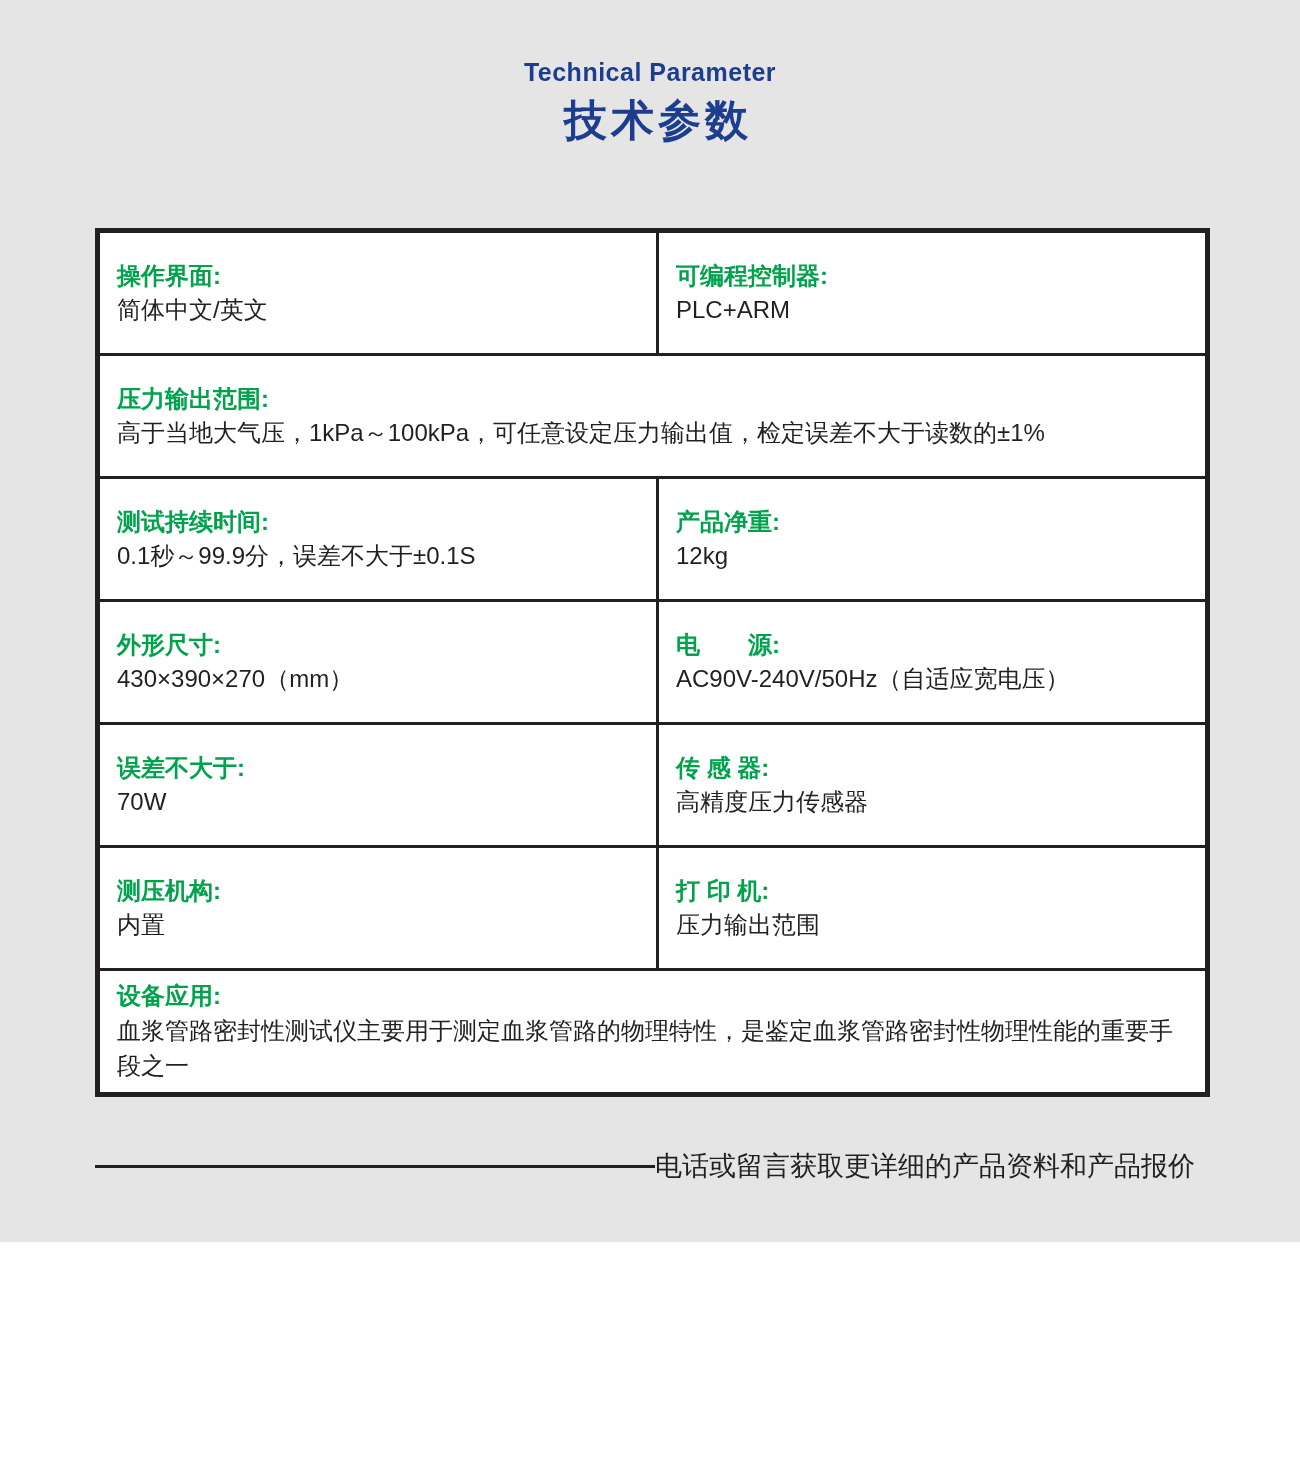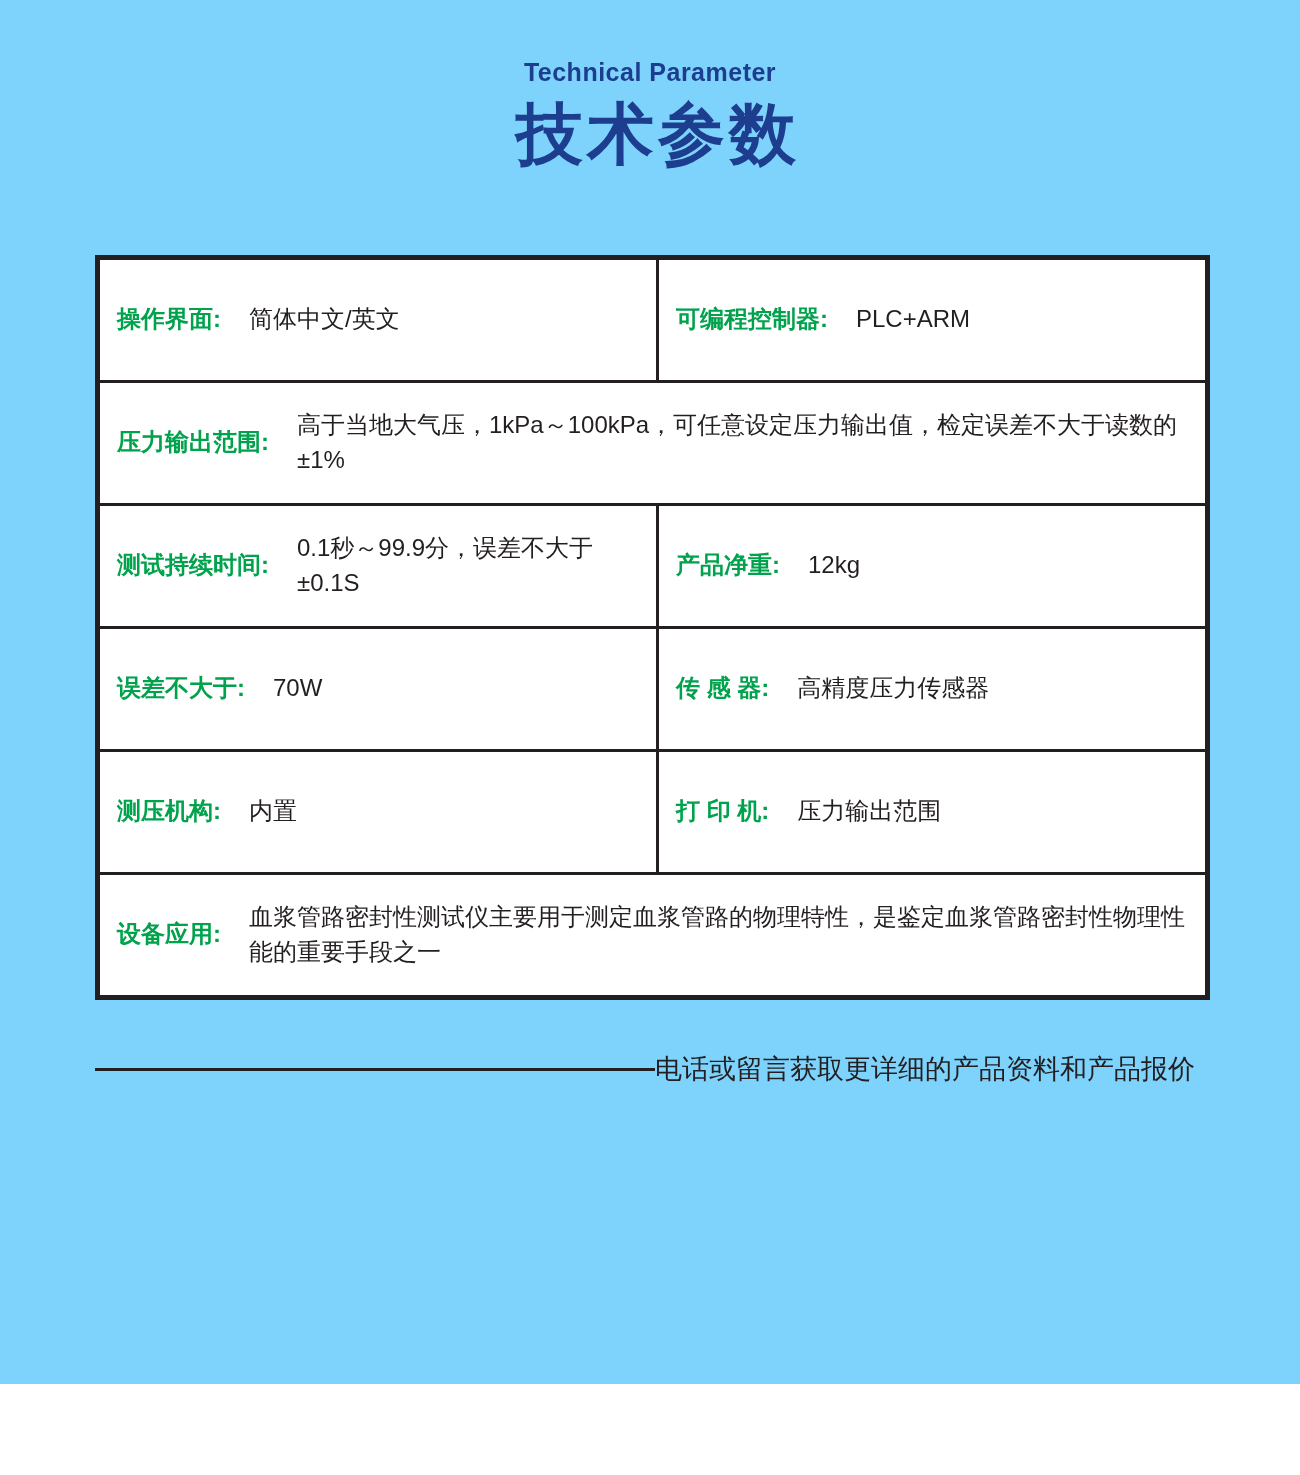--- a/index.html
+++ b/index.html
@@ -4,39 +4,39 @@
 <style>
   html, body {
     margin: 0;
     padding: 0;
     background: #ffffff;
     font-family: "Liberation Sans", "DejaVu Sans", sans-serif;
   }
   .page {
     position: relative;
     width: 1300px;
-    height: 1384px;
-    background: #7dd3fc;
+    height: 1242px;
+    background: #e5e5e5;
     overflow: hidden;
   }
   
   .header {
     padding-top: 57px;
     text-align: center;
     color: #1d3d8f;
   }
   .title-en {
     font-size: 25px;
     font-weight: bold;
     letter-spacing: 0.5px;
     line-height: 1.2;
   }
   .title-zh {
     margin: 10px 0 0 16px;
-    font-size: 67px;
+    font-size: 43px;
     font-weight: bold;
     letter-spacing: 4px;
     line-height: 1.1;
   }
   
   .spec-table {
     margin: 84px 95px 0 95px;
     width: 1110px;
     border-collapse: collapse;
     table-layout: fixed;
@@ -44,22 +44,23 @@
   }
   .spec-table td {
     border: 3px solid #231f20;
     height: 104px;
     padding: 8px 14px 8px 17px;
     vertical-align: middle;
     background: #ffffff;
   }
   .cell-flex {
     display: flex;
-    align-items: center;
+    align-items: flex-start;
     column-gap: 28px;
+    flex-direction: column;
   }
   .lbl {
     flex: 0 0 auto;
     color: #00a24c;
     font-weight: bold;
     font-size: 24px;
     line-height: 1.45;
     white-space: pre;
   }
   .val {
@@ -135,20 +136,34 @@
         <td>
           <div class="cell-flex">
             <span class="lbl">产品净重:</span>
             <span class="val">12kg</span>
           </div>
         </td>
       </tr>
       <tr>
         <td>
           <div class="cell-flex">
+            <span class="lbl">外形尺寸:</span>
+            <span class="val">430×390×270（mm）</span>
+          </div>
+        </td>
+        <td>
+          <div class="cell-flex">
+            <span class="lbl">电　　源:</span>
+            <span class="val">AC90V-240V/50Hz（自适应宽电压）</span>
+          </div>
+        </td>
+      </tr>
+      <tr>
+        <td>
+          <div class="cell-flex">
             <span class="lbl">误差不大于:</span>
             <span class="val">70W</span>
           </div>
         </td>
         <td>
           <div class="cell-flex">
             <span class="lbl">传 感 器:</span>
             <span class="val">高精度压力传感器</span>
           </div>
         </td>

